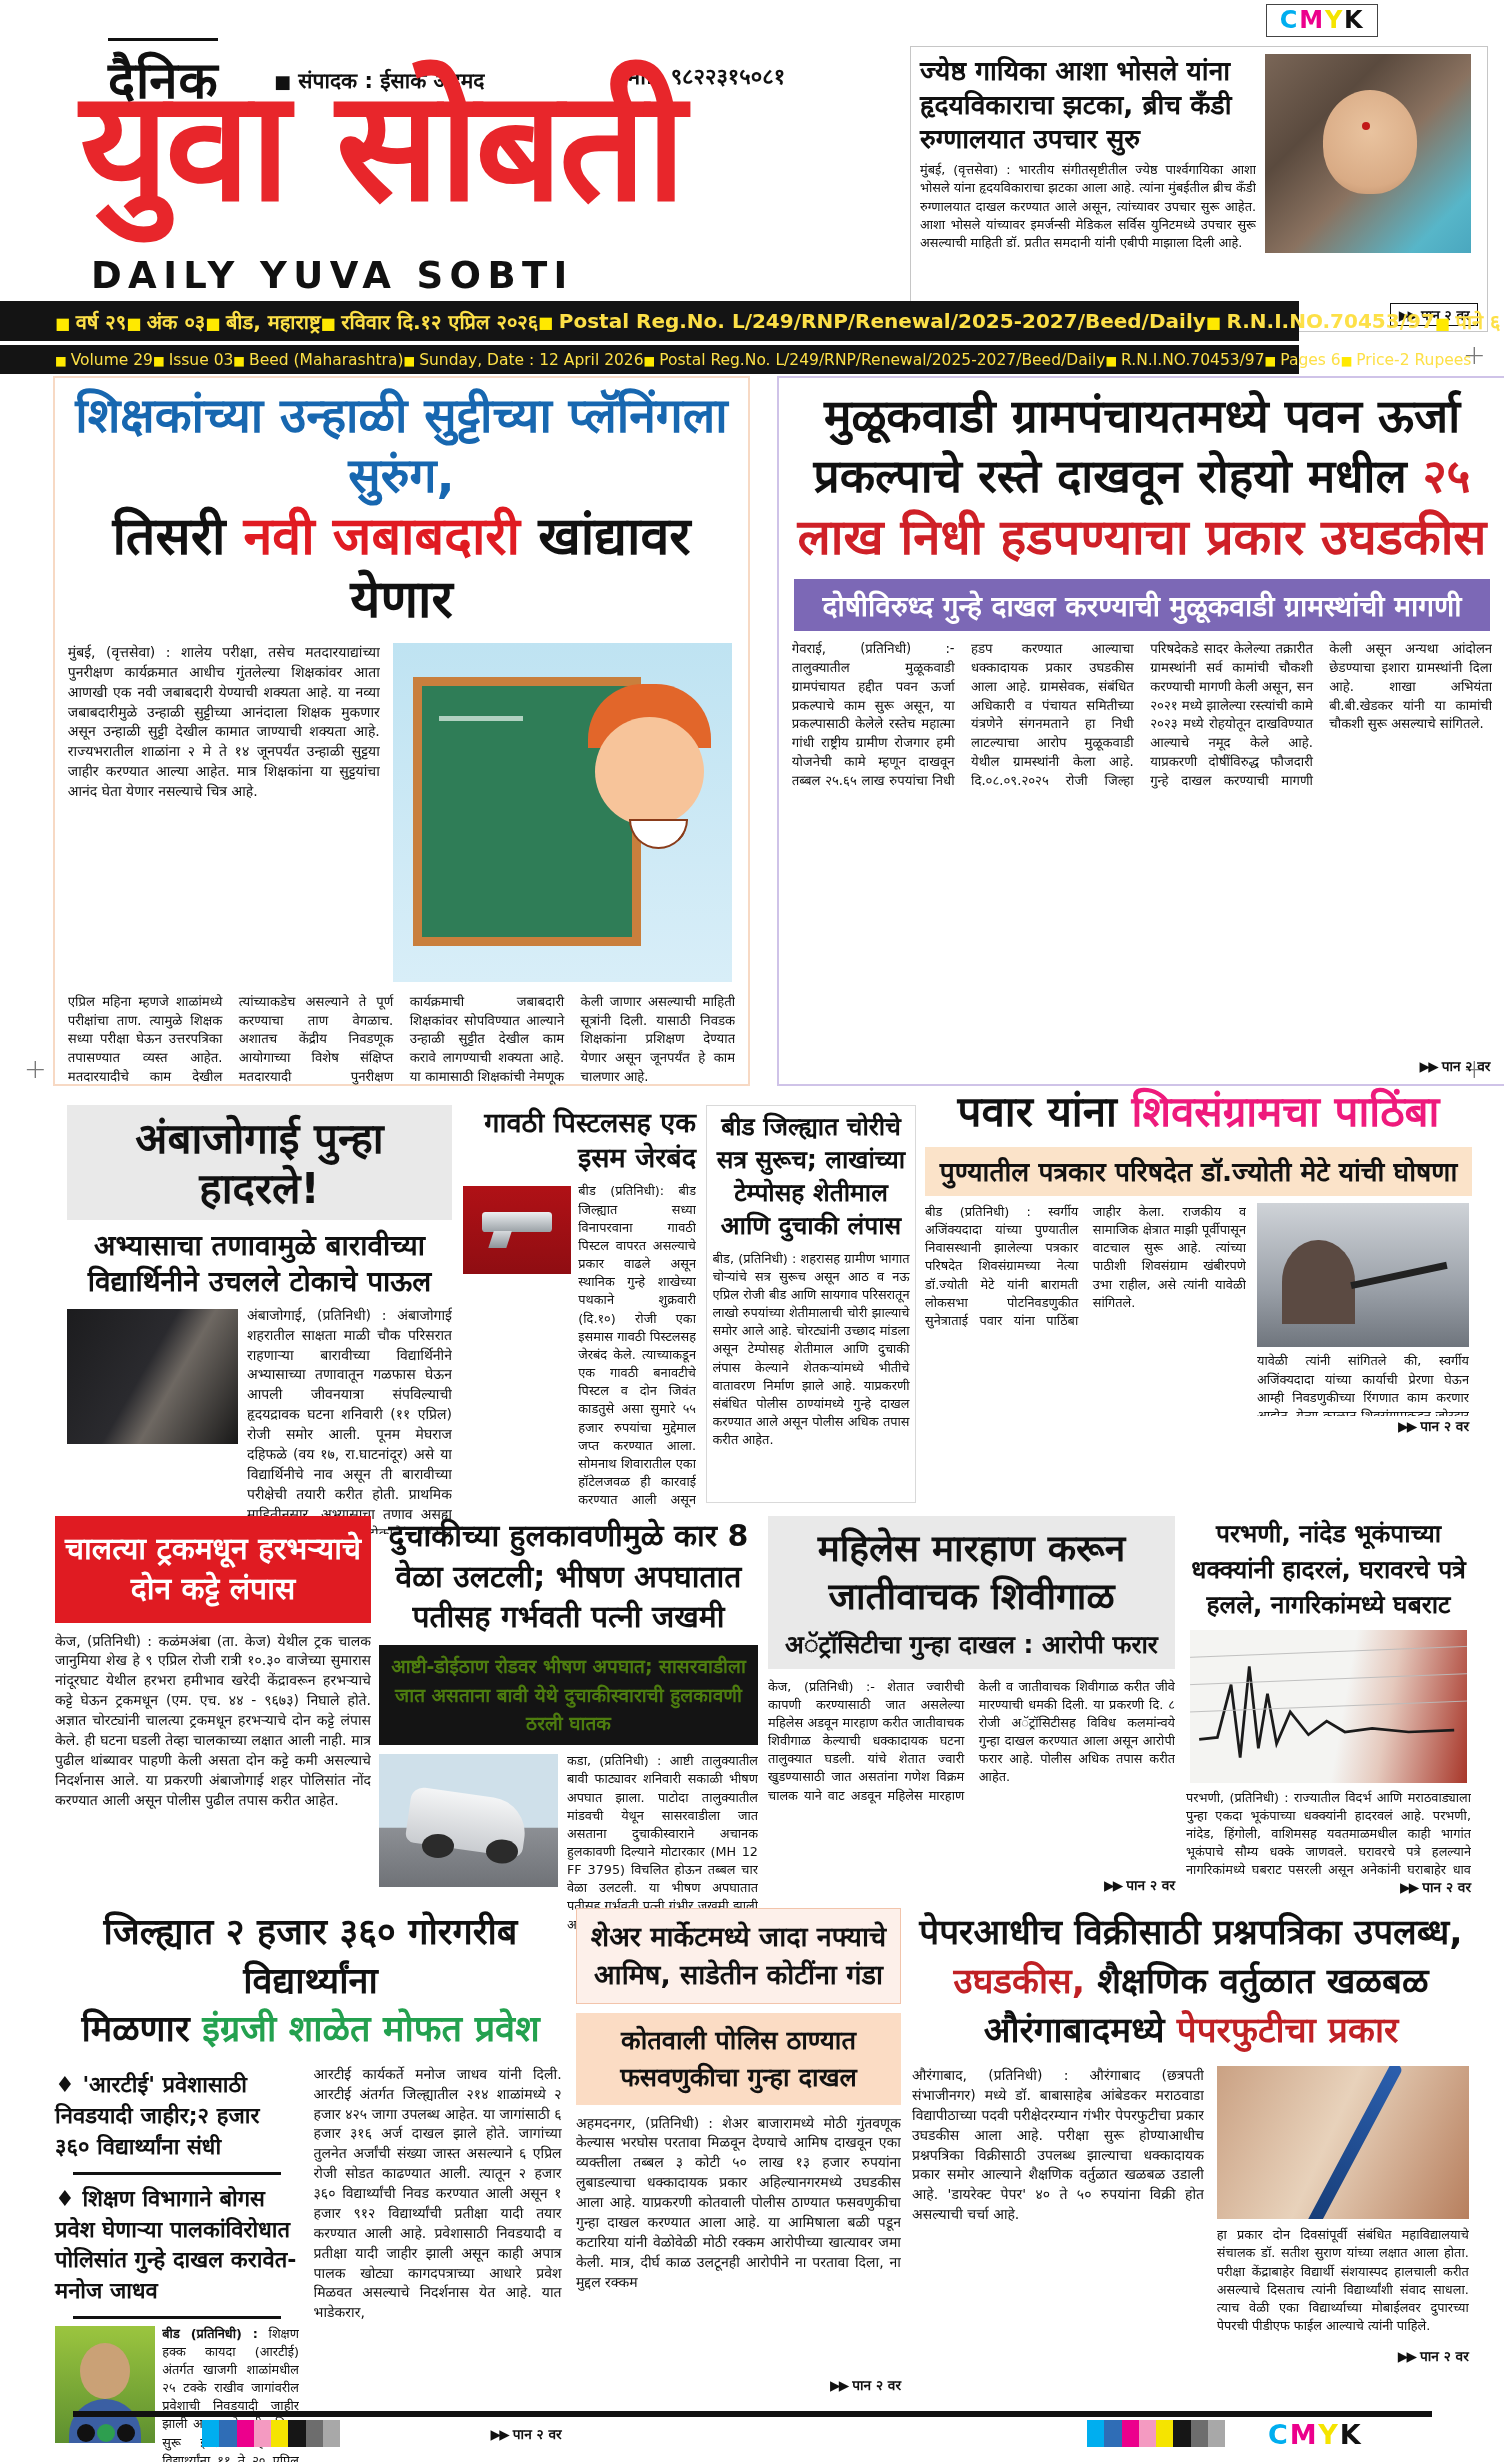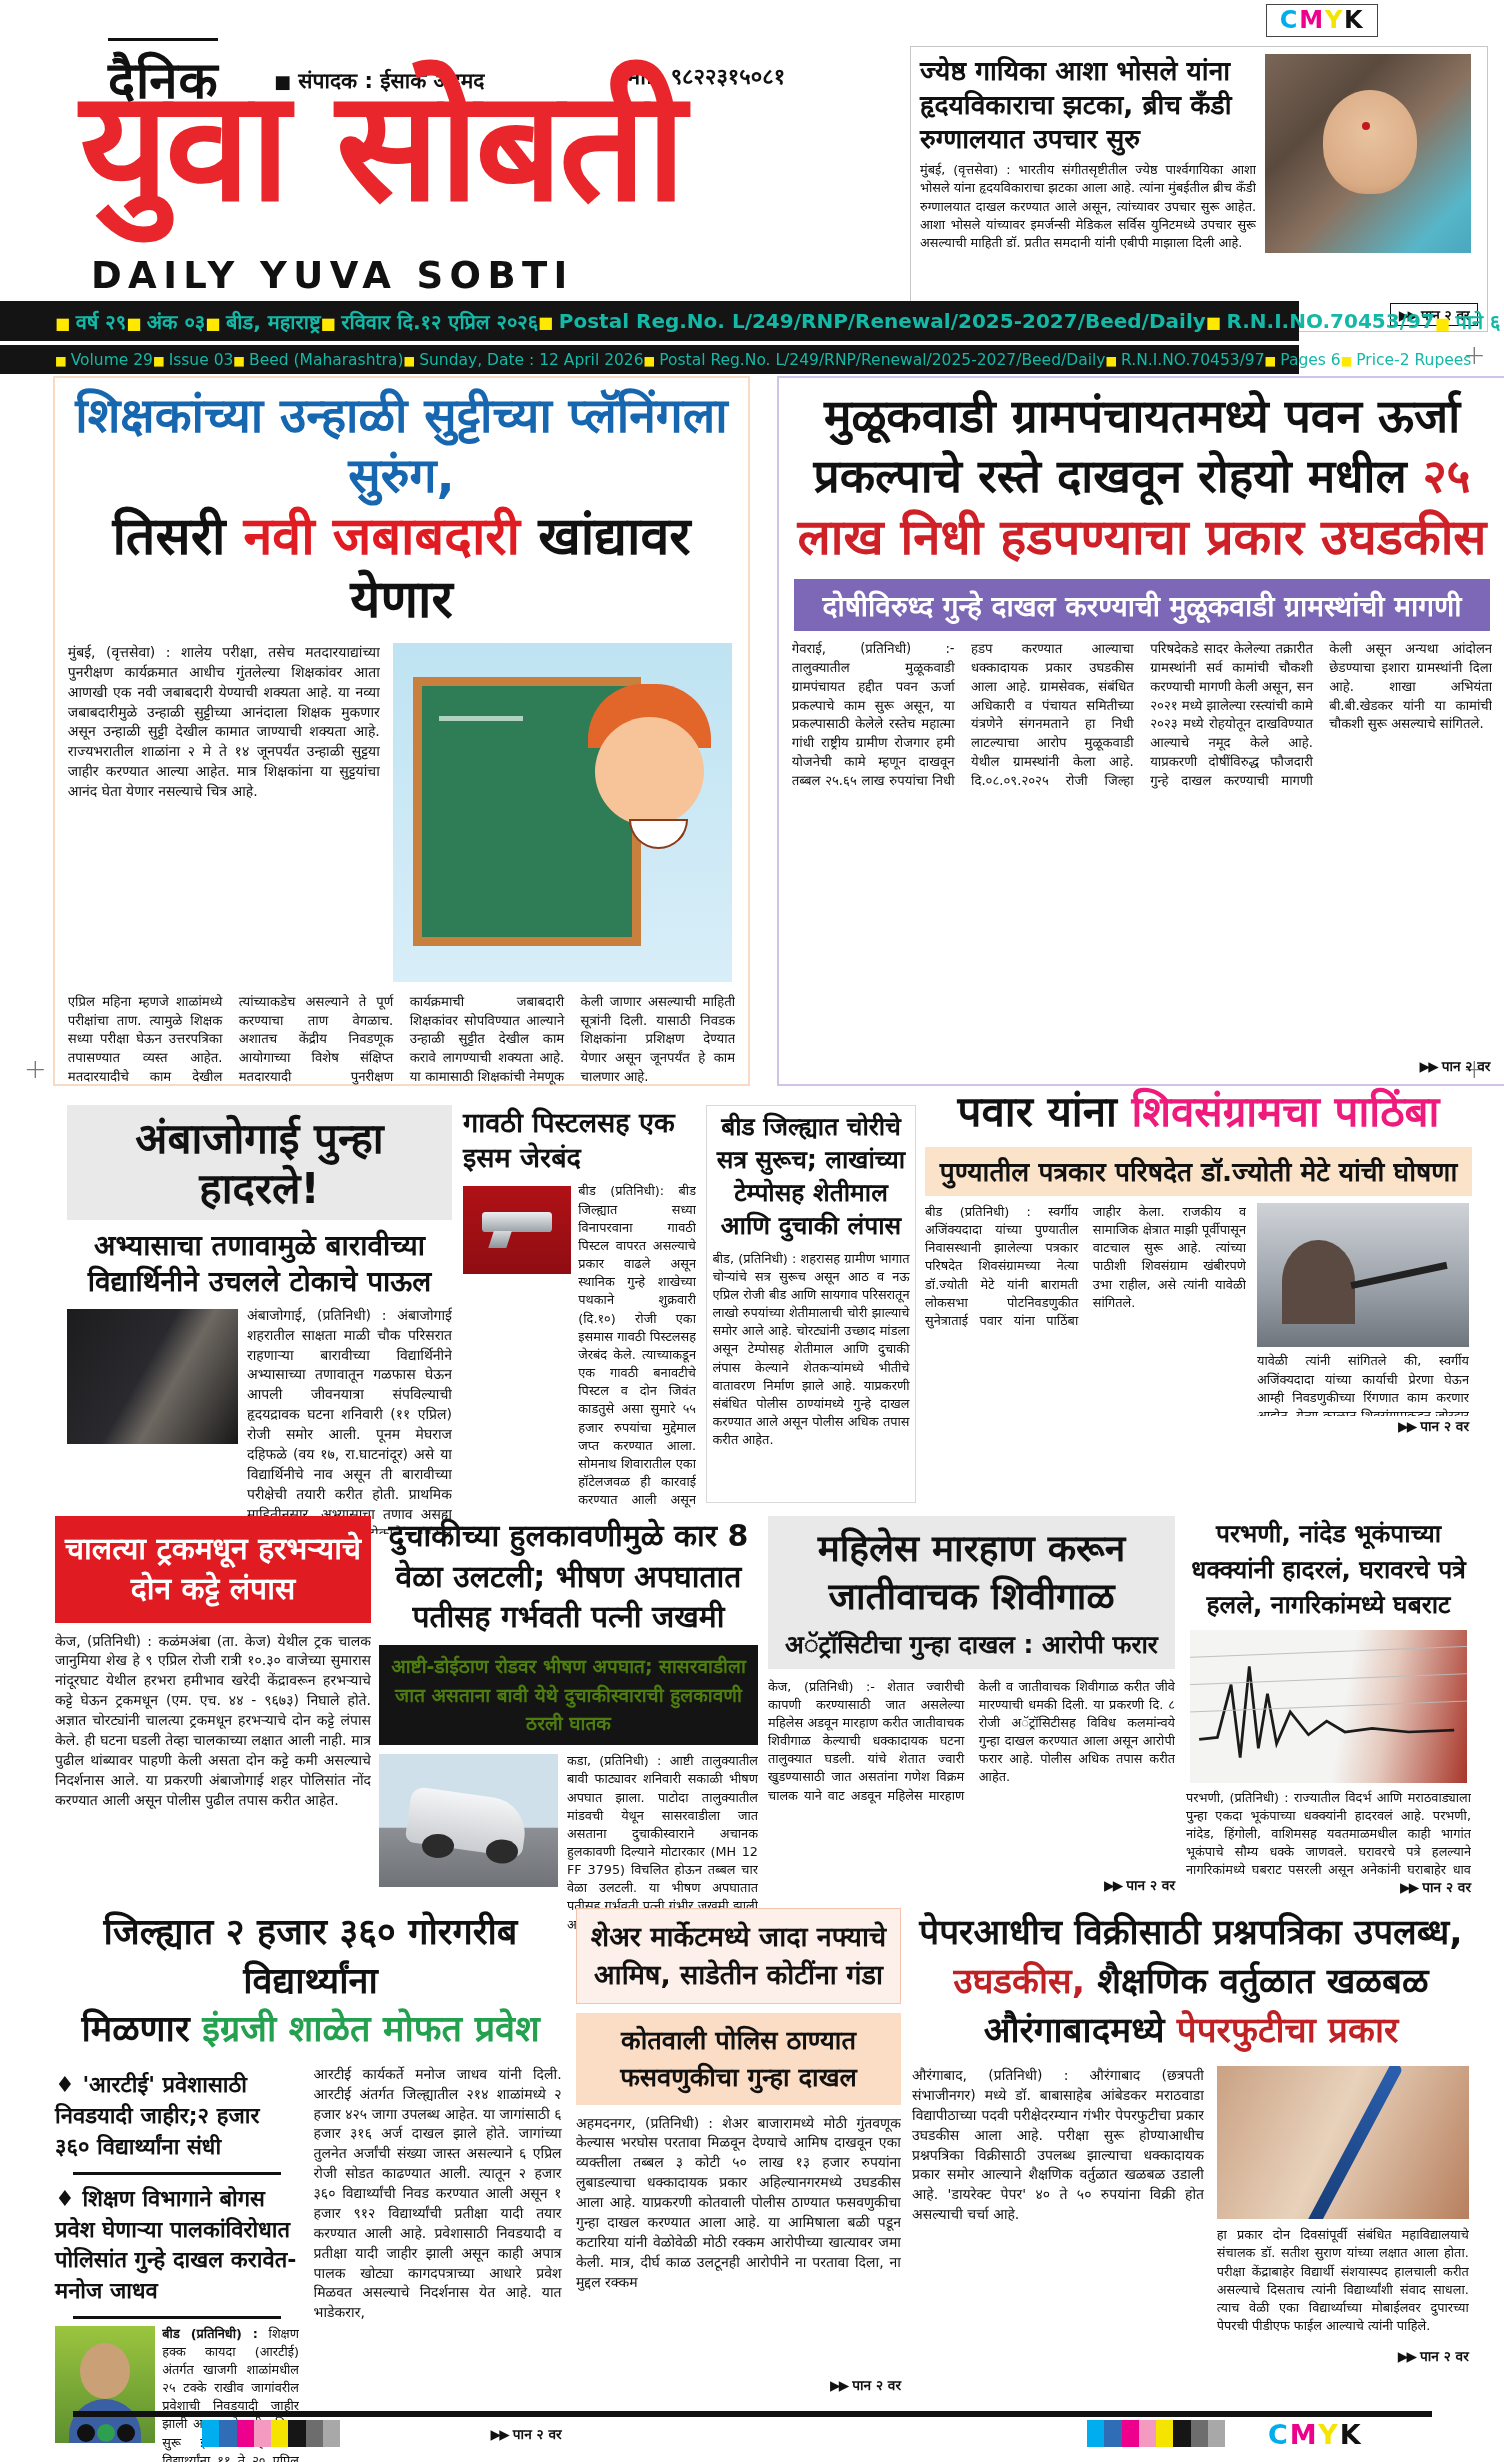--- a/index.html
+++ b/index.html
@@ -14,21 +14,21 @@
   .mh-editor{font-size:21px;font-weight:bold;}
   .mh-editor .sq{font-size:18px;}
   .mh-mobile{font-size:22px;font-weight:bold;}
   .mh-title{font-size:153px;line-height:1.05;font-weight:bold;color:#e8262b;letter-spacing:-3.6px;}
   .mh-sub{font-size:37px;font-weight:bold;letter-spacing:6.4px;color:#111;}
   .cmyk{font-size:24px;font-weight:bold;letter-spacing:1.8px;}
   .cmyk .c{color:#00aeef}.cmyk .m{color:#ec008c}.cmyk .y{color:#f5e400}.cmyk .k{color:#111}
   .cmyk-box{border:1.8px solid #444;padding:1.8px 12.8px;}
 
   
-  .strip{background:#141414;color:#14b8a6;display:flex;align-items:center;
+  .strip{background:#141414;color:#fde047;display:flex;align-items:center;
          justify-content:space-between;padding:0 55px;box-sizing:border-box;width:1299px;}
   .strip .it{white-space:nowrap;}
   .strip .it::before{content:"■ ";color:#ffe900;font-size:0.8em;}
   .strip1{height:40px;font-size:20px;font-weight:bold;}
   .strip2{height:29px;font-size:15.5px;}
 
   
   .bodytxt{font-size:14px;line-height:1.42;text-align:justify;overflow:hidden;}
   .small{font-size:12.8px;}
   .jump{display:inline-block;font-weight:bold;font-size:13.7px;white-space:nowrap;}
@@ -75,21 +75,21 @@
   .ph-jadhav{background:linear-gradient(#9bc53f,#5d8f2f);}
   .ph-jadhav::before{content:"";position:absolute;left:25%;top:14%;width:50%;height:48%;border-radius:50%;background:#caa176;}
   .ph-jadhav::after{content:"";position:absolute;left:14%;top:62%;width:72%;height:40%;border-radius:36px 36px 0 0;background:#3b5fa3;}
   .ph-pen{background:linear-gradient(115deg,#caa183 0%,#e8d2bb 45%,#b77f5e 100%);}
   .ph-pen::before{content:"";position:absolute;left:52%;top:-8%;width:12.8px;height:120%;background:linear-gradient(#2b5fae,#173d77);transform:rotate(28deg);border-radius:5.5px;}
 
   
   .amb-box{background:#e9e9e9;padding:9px 5.5px 5.5px 5.5px;text-align:center;}
   .amb-h{font-size:42px;font-weight:bold;line-height:1.2;}
   .amb-sub{font-size:28px;font-weight:bold;text-align:center;line-height:1.3;margin:7.3px 0 5.5px 0;}
-  .pis-h{font-size:27px;font-weight:bold;text-align:left;line-height:1.3;}
+  .pis-h{font-size:27px;font-weight:bold;text-align:right;line-height:1.3;}
   .cho-h{font-size:24.6px;font-weight:bold;text-align:center;line-height:1.35;}
   .bar-h{font-size:42px;font-weight:bold;text-align:center;line-height:1.3;}
   .bar-h .pink{color:#ee1a7c;}
   .bar-sub{background:#fbe3c9;font-size:26.4px;font-weight:bold;text-align:center;padding:6.4px 3.6px;margin:7.3px 0;}
   .trk-h{background:#e01b22;color:#fff;font-size:30px;font-weight:bold;text-align:center;line-height:1.35;padding:12.8px 7.3px;}
   .acc-h{font-size:30px;font-weight:bold;text-align:center;line-height:1.35;}
   .acc-sub{background:#141414;color:#4d7c0f;font-size:19px;font-weight:bold;text-align:center;line-height:1.5;padding:7.3px 7.3px;margin:7.3px 0;}
   .mah-box{background:#e9e9e9;padding:9px 7.3px;text-align:center;}
   .mah-h{font-size:37px;font-weight:bold;line-height:1.3;}
   .mah-sub{font-size:24.6px;font-weight:bold;margin-top:5.5px;}

